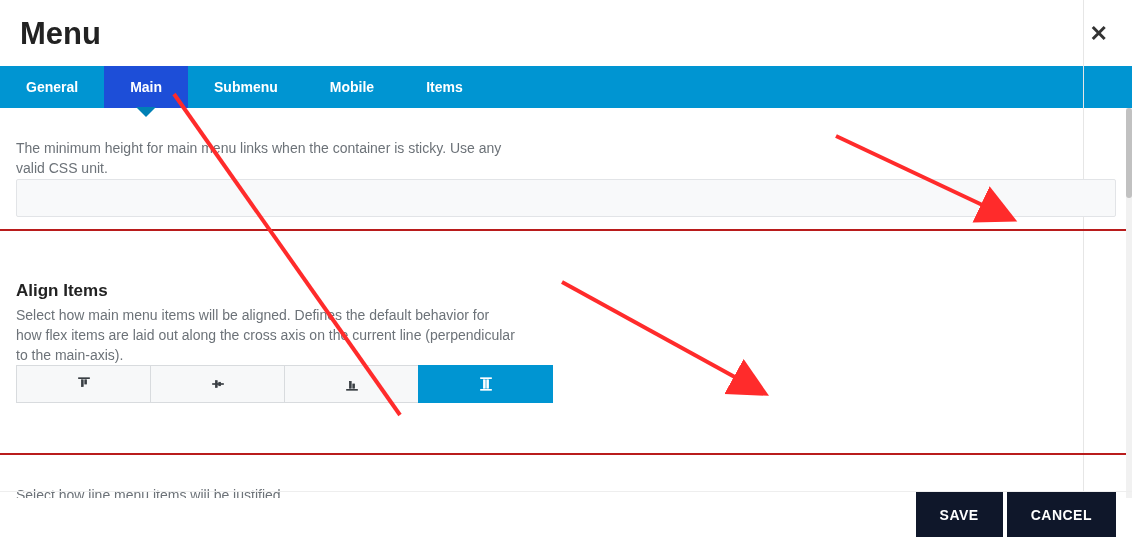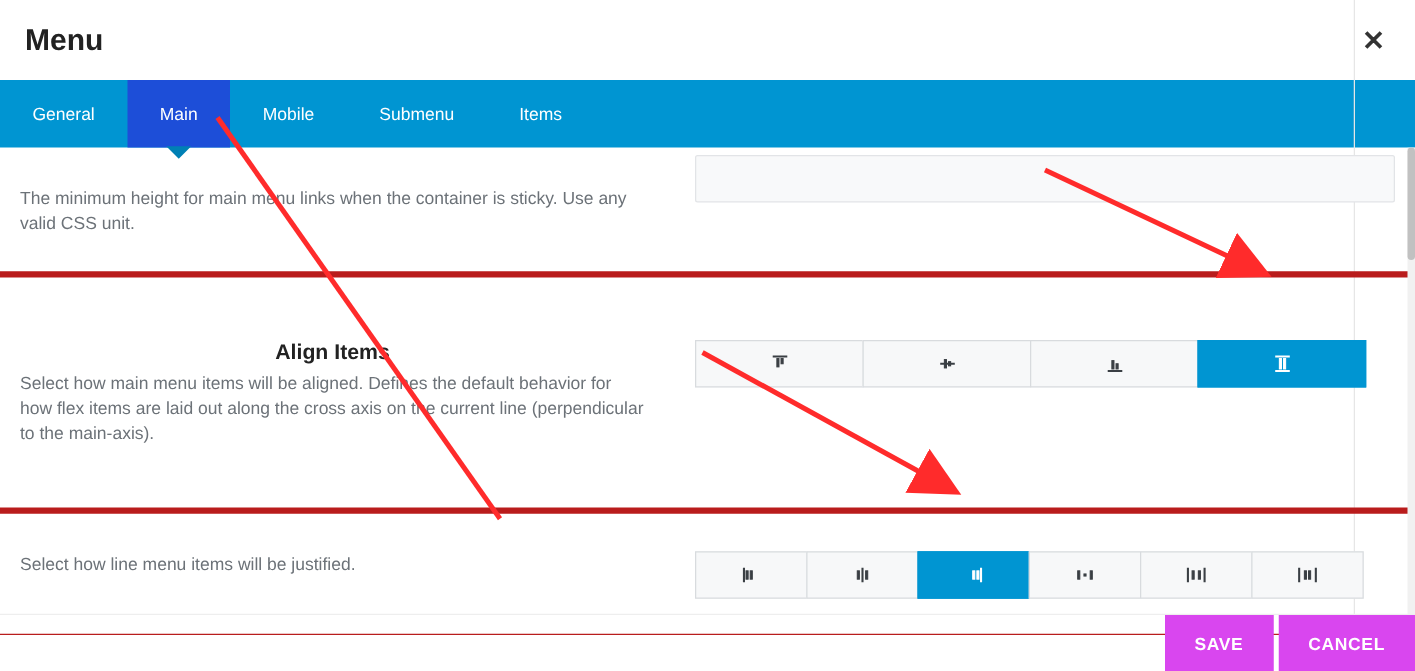--- a/index.html
+++ b/index.html
@@ -1,70 +1,70 @@
 <!DOCTYPE html>
 <html><head>
 <meta charset="utf-8">
 <style>
   * { box-sizing: border-box; margin: 0; padding: 0; }
   body { font-family: "Segoe UI", Arial, sans-serif; font-size: 14px; color: #333; background: #fff; width: 1132px; height: 537px; position: relative; overflow: hidden; }
   .header { display: flex; align-items: center; justify-content: space-between; padding: 16px 20px 14px 20px; }
-  .header h1 { font-size: 24px; font-weight: 700; color: #222; }
+  .header h1 { font-size: 31px; font-weight: 700; color: #222; }
   .close-btn { font-size: 22px; font-weight: 700; cursor: pointer; color: #333; padding: 4px; }
-  .tabs { background: #0095d2; display: flex; height: 54px; }
+  .tabs { background: #0095d2; display: flex; height: 42px; font-weight: bold; }
   .tab { padding: 0 26px; color: #fff; display: flex; align-items: center; cursor: pointer; font-size: 14px; position: relative; }
   .tab.active { background: #1d4ed8; }
   .tab.active::after { content: ""; position: absolute; bottom: -9px; left: 50%; transform: translateX(-50%); border-left: 10px solid transparent; border-right: 10px solid transparent; border-top: 10px solid #0080b5; }
   .content { position: relative; height: 390px; overflow: hidden; }
   .scrollbar { position: absolute; right: 0; top: 0; height: 100%; width: 6px; background: #f1f1f1; }
   .scroll-thumb { position: absolute; right: 0; top: 0; width: 6px; height: 90px; background: #c1c1c1; border-radius: 3px; }
-  .row { display: flex; padding: 20px 16px 28px 16px; border-bottom: 5px solid #b91c1c; }
+  .row { display: flex; padding: 20px 16px 12px 16px; border-bottom: 2px solid #b91c1c; flex-direction: column; }
   .row:last-child { border-bottom: none; }
   .row.first { padding-top: 6px; }
   .left { width: 540px; padding-right: 40px; }
   .right { flex: 1; }
-  .field-title { font-size: 17px; font-weight: 700; color: #222; margin-bottom: 4px; text-align: center; }
+  .field-title { font-size: 17px; font-weight: 700; color: #222; margin-bottom: 4px; }
   .field-desc { font-size: 14px; color: #6c7278; line-height: 1.45; }
   .input-box { width: 100%; height: 38px; border: 1px solid #e2e4e7; background: #f8f9fa; border-radius: 2px; }
   .btn-group { display: flex; }
   .btn-opt { height: 38px; border: 1px solid #d8dbde; background: #f7f8f9; display: flex; align-items: center; justify-content: center; cursor: pointer; margin-left: -1px; }
   .btn-opt:first-child { margin-left: 0; }
   .btn-group.four .btn-opt { width: 135px; }
   .btn-group.six .btn-opt { width: 90px; }
   .btn-opt.selected { background: #0095d2; border-color: #0095d2; }
   .btn-opt svg { width: 20px; height: 20px; }
   .btn-opt .g-stroke { stroke: #3a3f44; fill: #3a3f44; }
   .btn-opt.selected .g-stroke { stroke: #fff; fill: #fff; }
   .footer { position: absolute; bottom: 0; left: 0; right: 0; height: 46px; display: flex; justify-content: flex-end; align-items: stretch; border-top: 1px solid #eee; }
-  .footer-btn { background: #d946ef; color: #fff; font-weight: 700; font-size: 14px; letter-spacing: .5px; border: none; padding: 0 24px; cursor: pointer; margin-left: 4px; display: flex; align-items: center; }
-  .footer-btn:last-child { }
+  .footer-btn { background: #0f172a; color: #fff; font-weight: 700; font-size: 14px; letter-spacing: .5px; border: none; padding: 0 24px; cursor: pointer; margin-left: 4px; display: flex; align-items: center; }
+  .footer-btn:last-child { margin-right: 16px; }
   .right-divider { position: absolute; top: 0; bottom: 0; right: 48px; width: 1px; background: #e6e6e6; }
 </style>
 </head>
 <body>
 
 <div class="right-divider"></div>
 
 <div class="header">
   <h1>Menu</h1>
   <div class="close-btn">✕</div>
 </div>
 
 <div class="tabs">
   <div class="tab">
       <span>General</span>
     </div>
   <div class="tab active">
       <span>Main</span>
     </div>
   <div class="tab">
-      <span>Mobile</span>
+      <span>Submenu</span>
     </div>
   <div class="tab">
-      <span>Submenu</span>
+      <span>Mobile</span>
     </div>
   <div class="tab">
       <span>Items</span>
     </div>
 </div>
 
 <div class="content">
   <div class="row first">
     <div class="left">
       <div class="field-title" style="visibility:hidden">Sticky Minimum Height</div>

